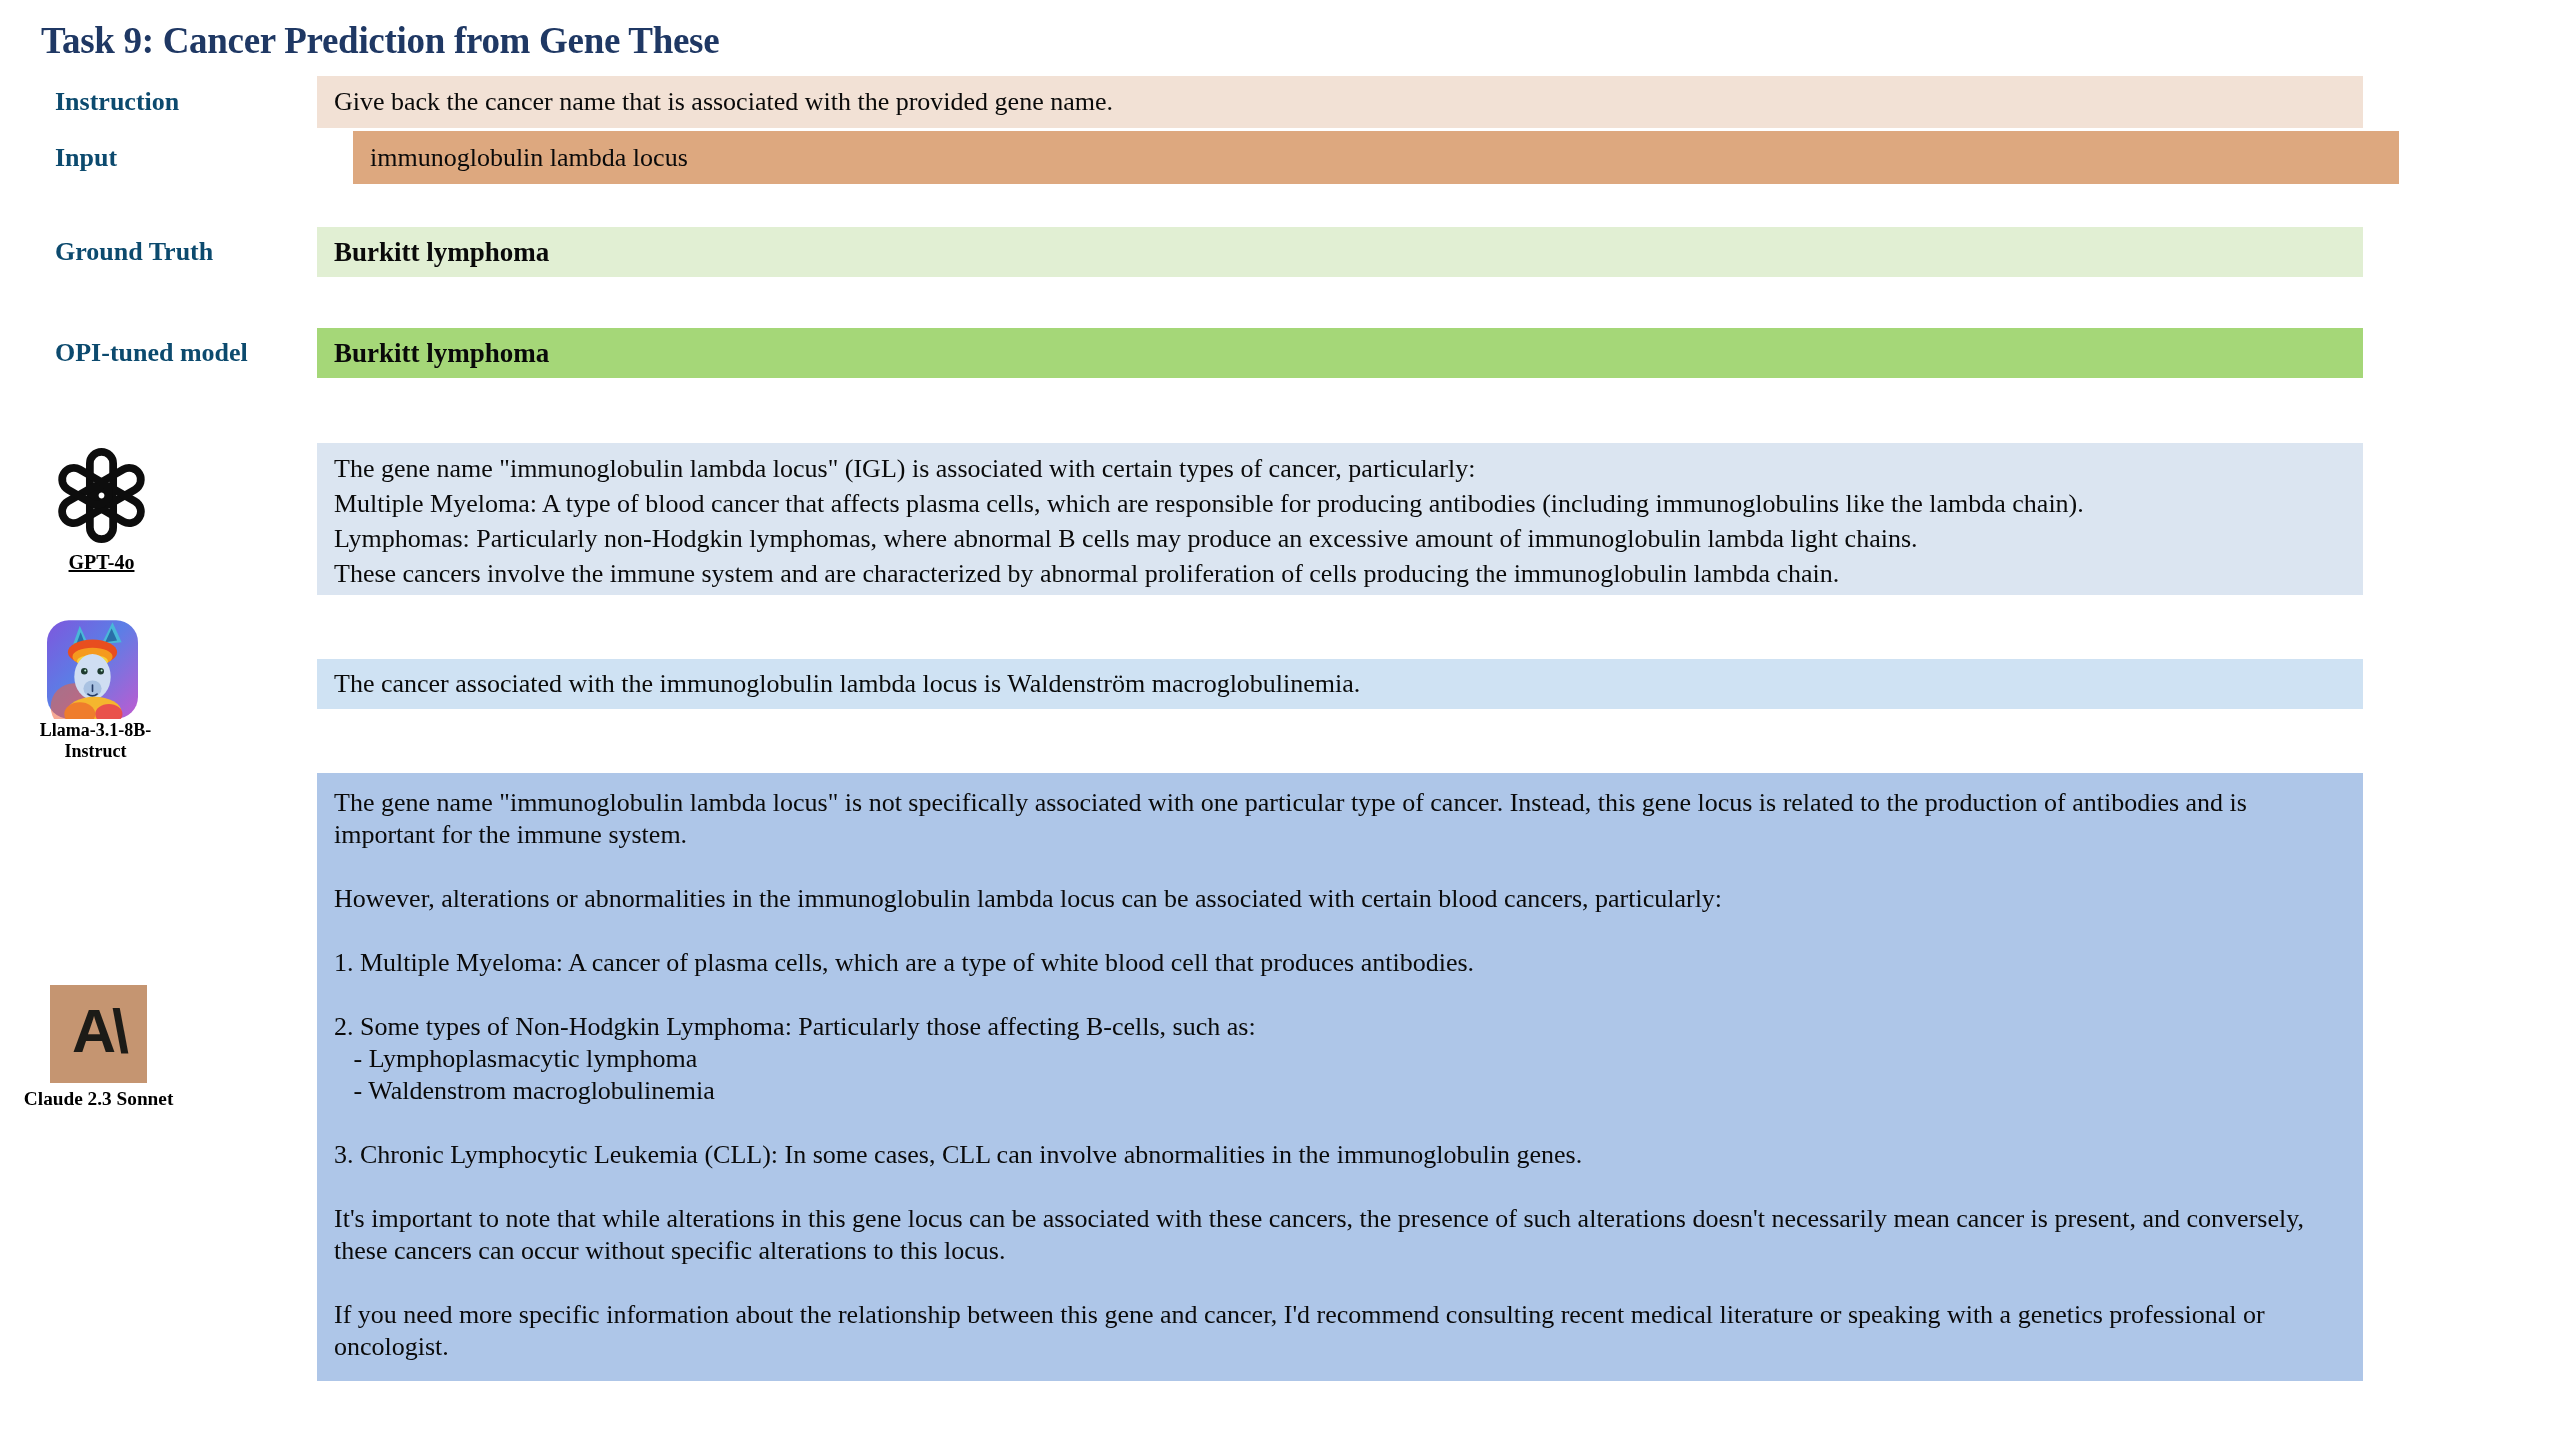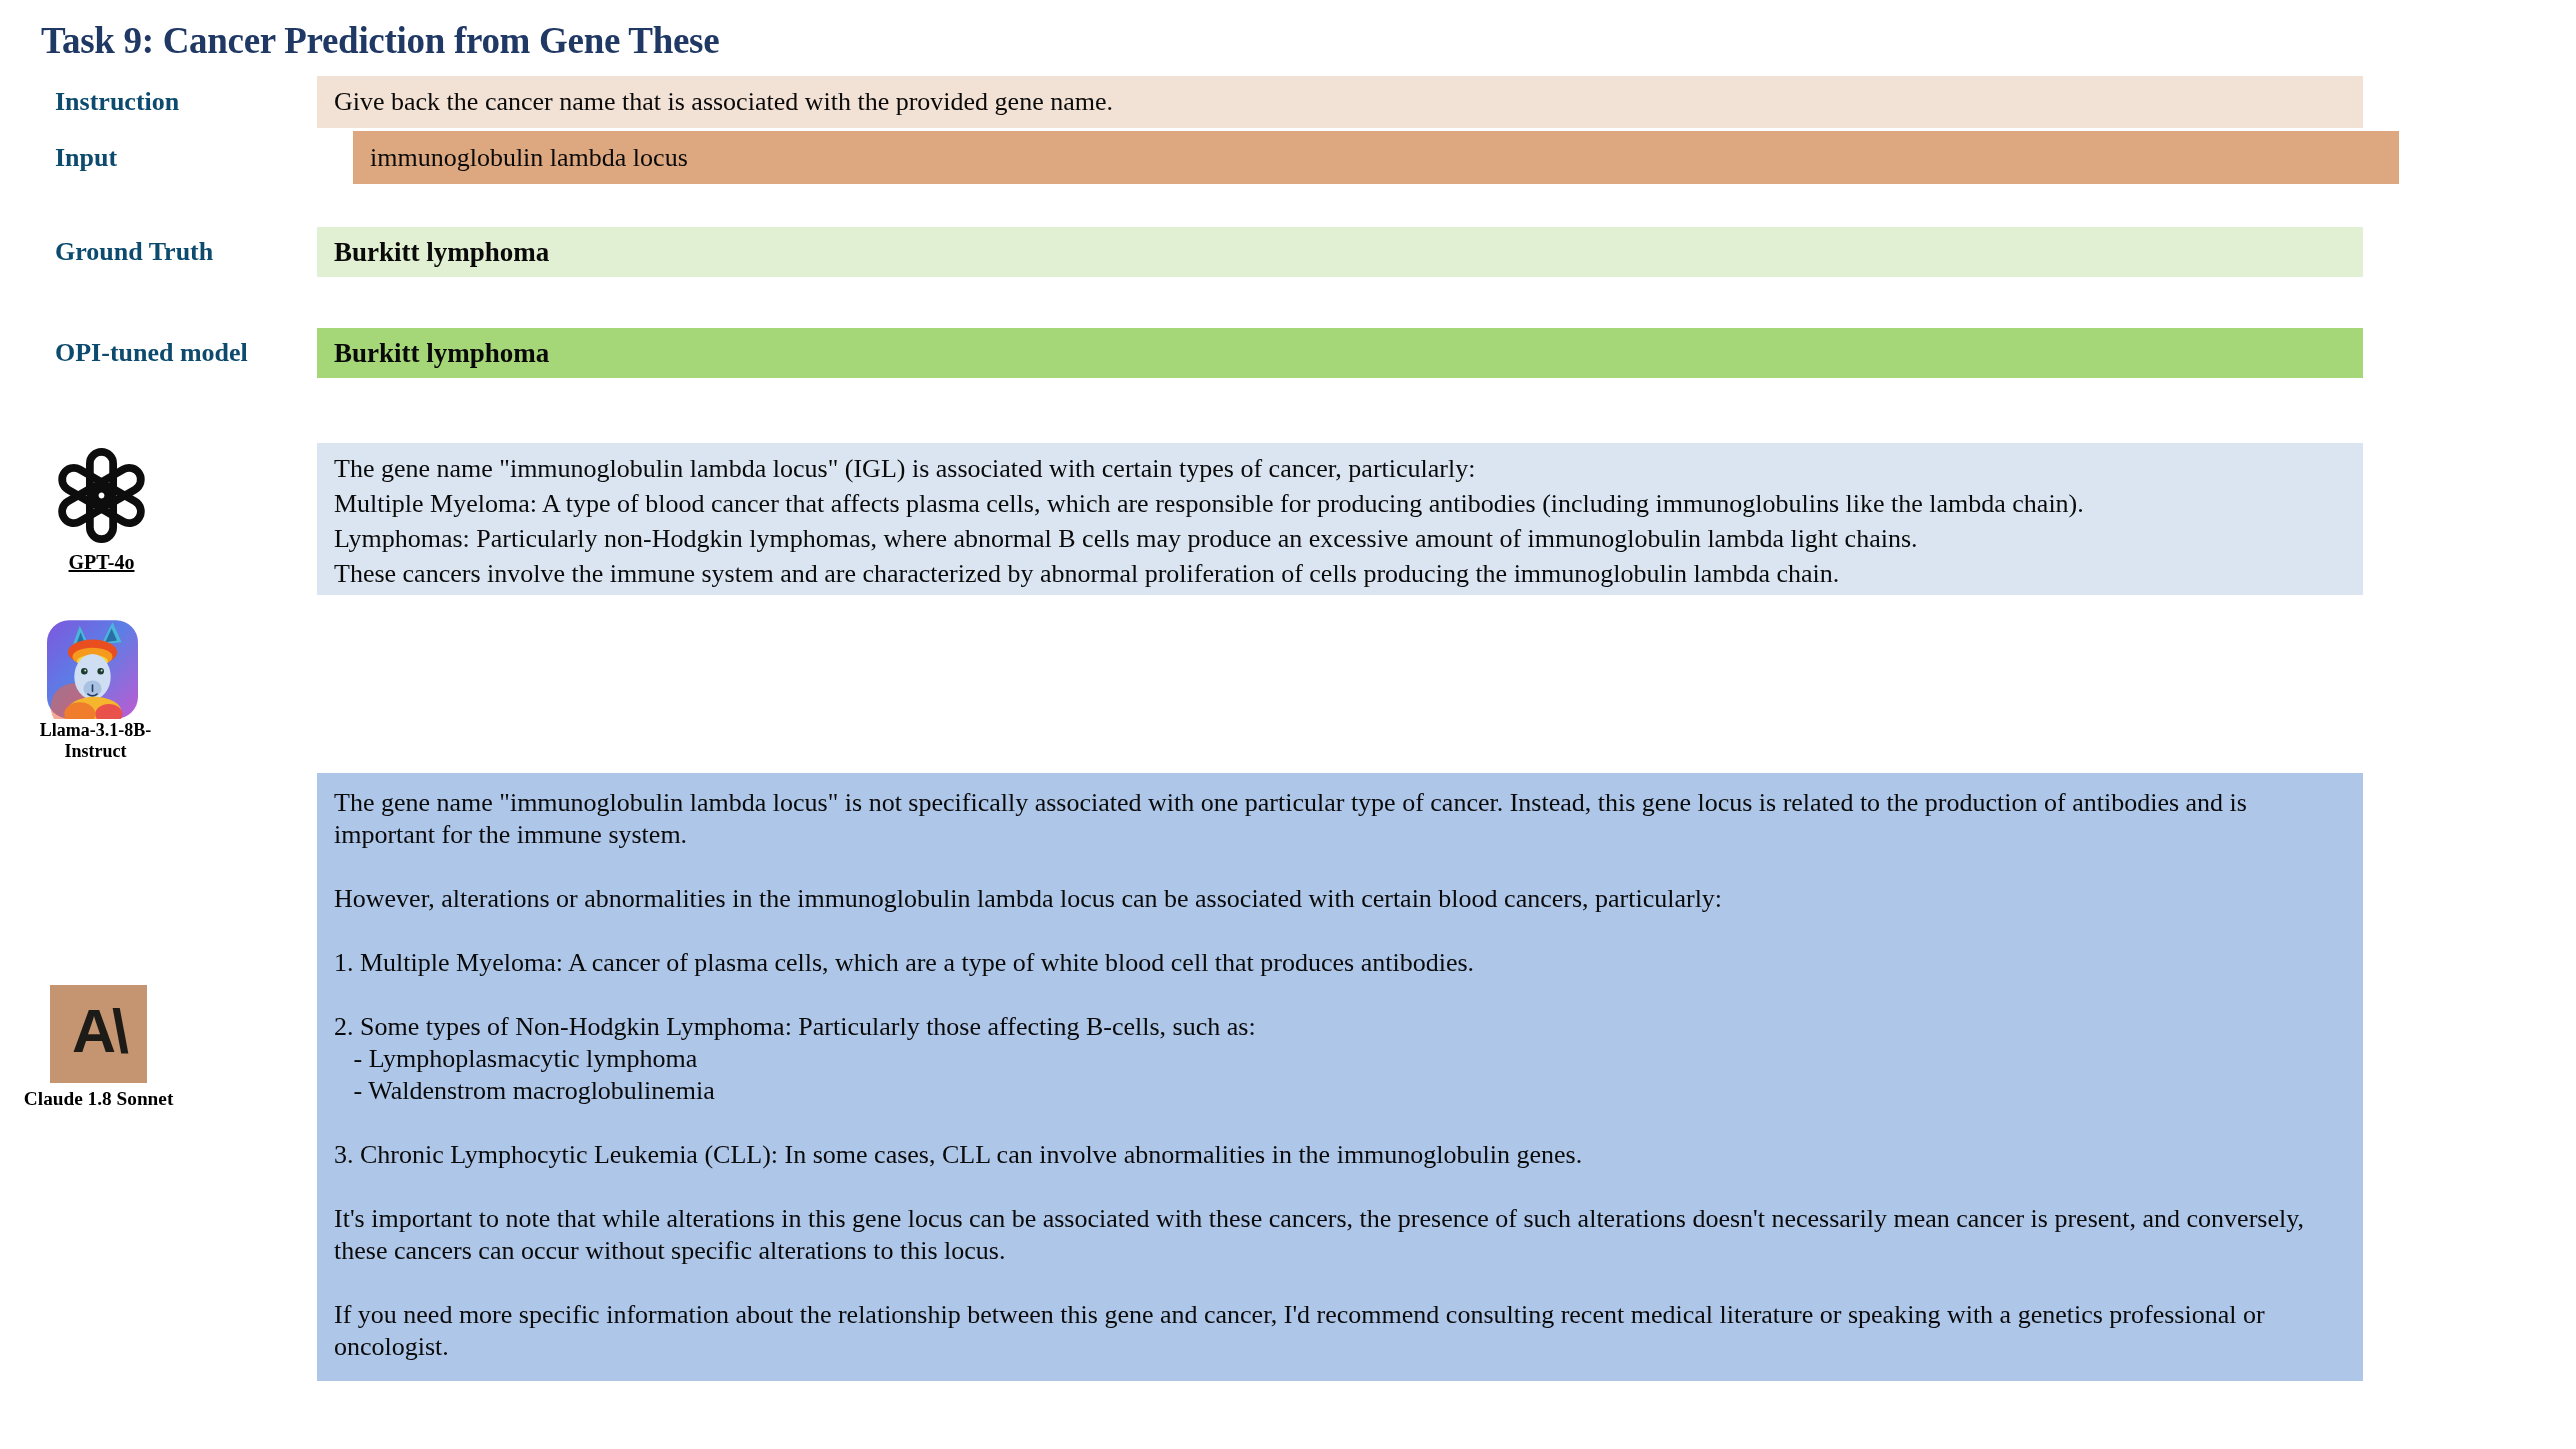--- a/index.html
+++ b/index.html
@@ -133,25 +133,28 @@
     <circle cx="59" cy="56" r="3.6" fill="#1d3a2f"></circle>
     <circle cx="42" cy="55" r="1.1" fill="#bff0d8"></circle>
     <circle cx="60" cy="55" r="1.1" fill="#bff0d8"></circle>
     <ellipse cx="50" cy="75" rx="10" ry="9" fill="#a9c2e2"></ellipse>
     <path d="M50 71 L50 78 M45 81 Q50 85 55 81" stroke="#243b66" stroke-width="1.8" fill="none" stroke-linecap="round"></path>
     <ellipse cx="52" cy="101" rx="30" ry="17" fill="#f5b62e"></ellipse>
     <ellipse cx="36" cy="103" rx="17" ry="13" fill="#ef7d2c"></ellipse>
     <ellipse cx="68" cy="103" rx="15" ry="11" fill="#e8474f" opacity="0.9"></ellipse>
   </svg>
   <div class="caption cap-llama">Llama-3.1-8B-Instruct</div>
+  <div class="box box-llama">
+    <span>The cancer associated with the immunoglobulin lambda locus is Waldenström macroglobulinemia.</span>
+  </div>
 
   <div class="anthropic-logo">
     <span class="anthropic-glyph">A\</span>
   </div>
-  <div class="caption cap-claude">Claude 1.8 Sonnet</div>
+  <div class="caption cap-claude">Claude 2.3 Sonnet</div>
   <div class="box box-claude">
     <span>The gene name "immunoglobulin lambda locus" is not specifically associated with one particular type of cancer. Instead, this gene locus is related to the production of antibodies and is important for the immune system.
 
 However, alterations or abnormalities in the immunoglobulin lambda locus can be associated with certain blood cancers, particularly:
 
 1. Multiple Myeloma: A cancer of plasma cells, which are a type of white blood cell that produces antibodies.
 
 2. Some types of Non-Hodgkin Lymphoma: Particularly those affecting B-cells, such as:
 &nbsp;&nbsp;&nbsp;- Lymphoplasmacytic lymphoma
 &nbsp;&nbsp;&nbsp;- Waldenstrom macroglobulinemia

